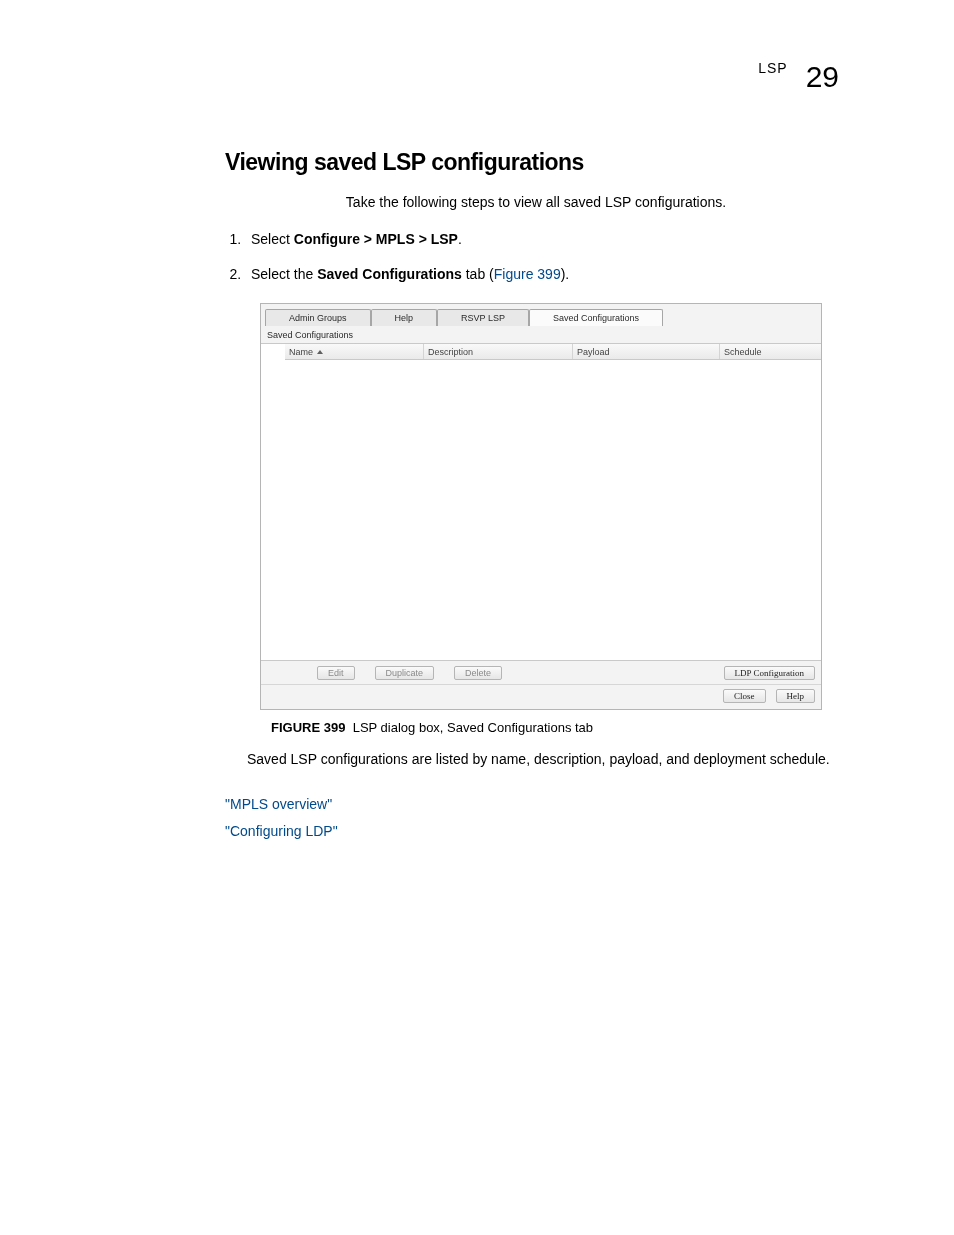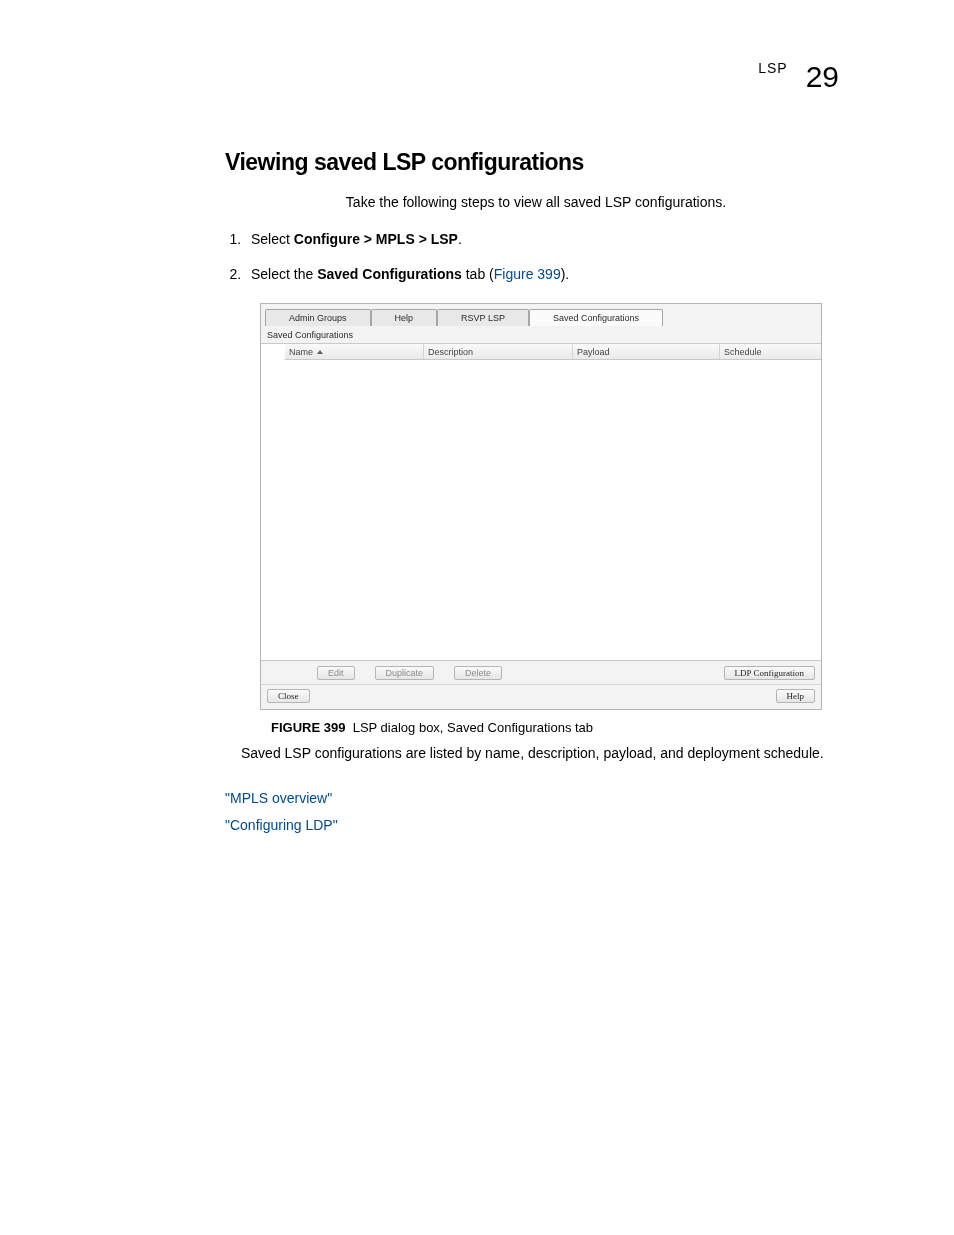--- a/index.html
+++ b/index.html
@@ -135,34 +135,34 @@
     font-size: 9px;
     padding: 1px 10px;
     color: #8a8a8a; 
     background: linear-gradient(#fafafa,#e6e6e6);
     border: 1px solid #b5b5b5;
     border-radius: 2px;
   }
   .btn.enabled { color:#222;font-family:Liberation Serif, serif; }
   .footer-row {
     display:flex;
-    justify-content:space-between;
-    gap:20px;
+    justify-content:flex-end;
+    gap:10px;
     padding: 4px 6px 6px 6px;
     border-top: 1px solid #d6d6d6;
     background:#f3f3f3;
   }
 
   .figcaption {
     font-size: 13px;
-    margin: 10px 0 8px 46px;
+    margin: 10px 0 14px 46px;
   }
   .figcaption .bold { font-weight: bold; }
 
-  .below-fig { margin: 0 0 24px 16px; }
+  .below-fig { margin: 0 0 24px 22px; }
 
   .related-heading {
     font-weight: bold;
     margin: 0 0 6px 0;
   }
   .related-link {
     color: #004a8b;
     margin: 0 0 6px 0;
     display:block;
   }

